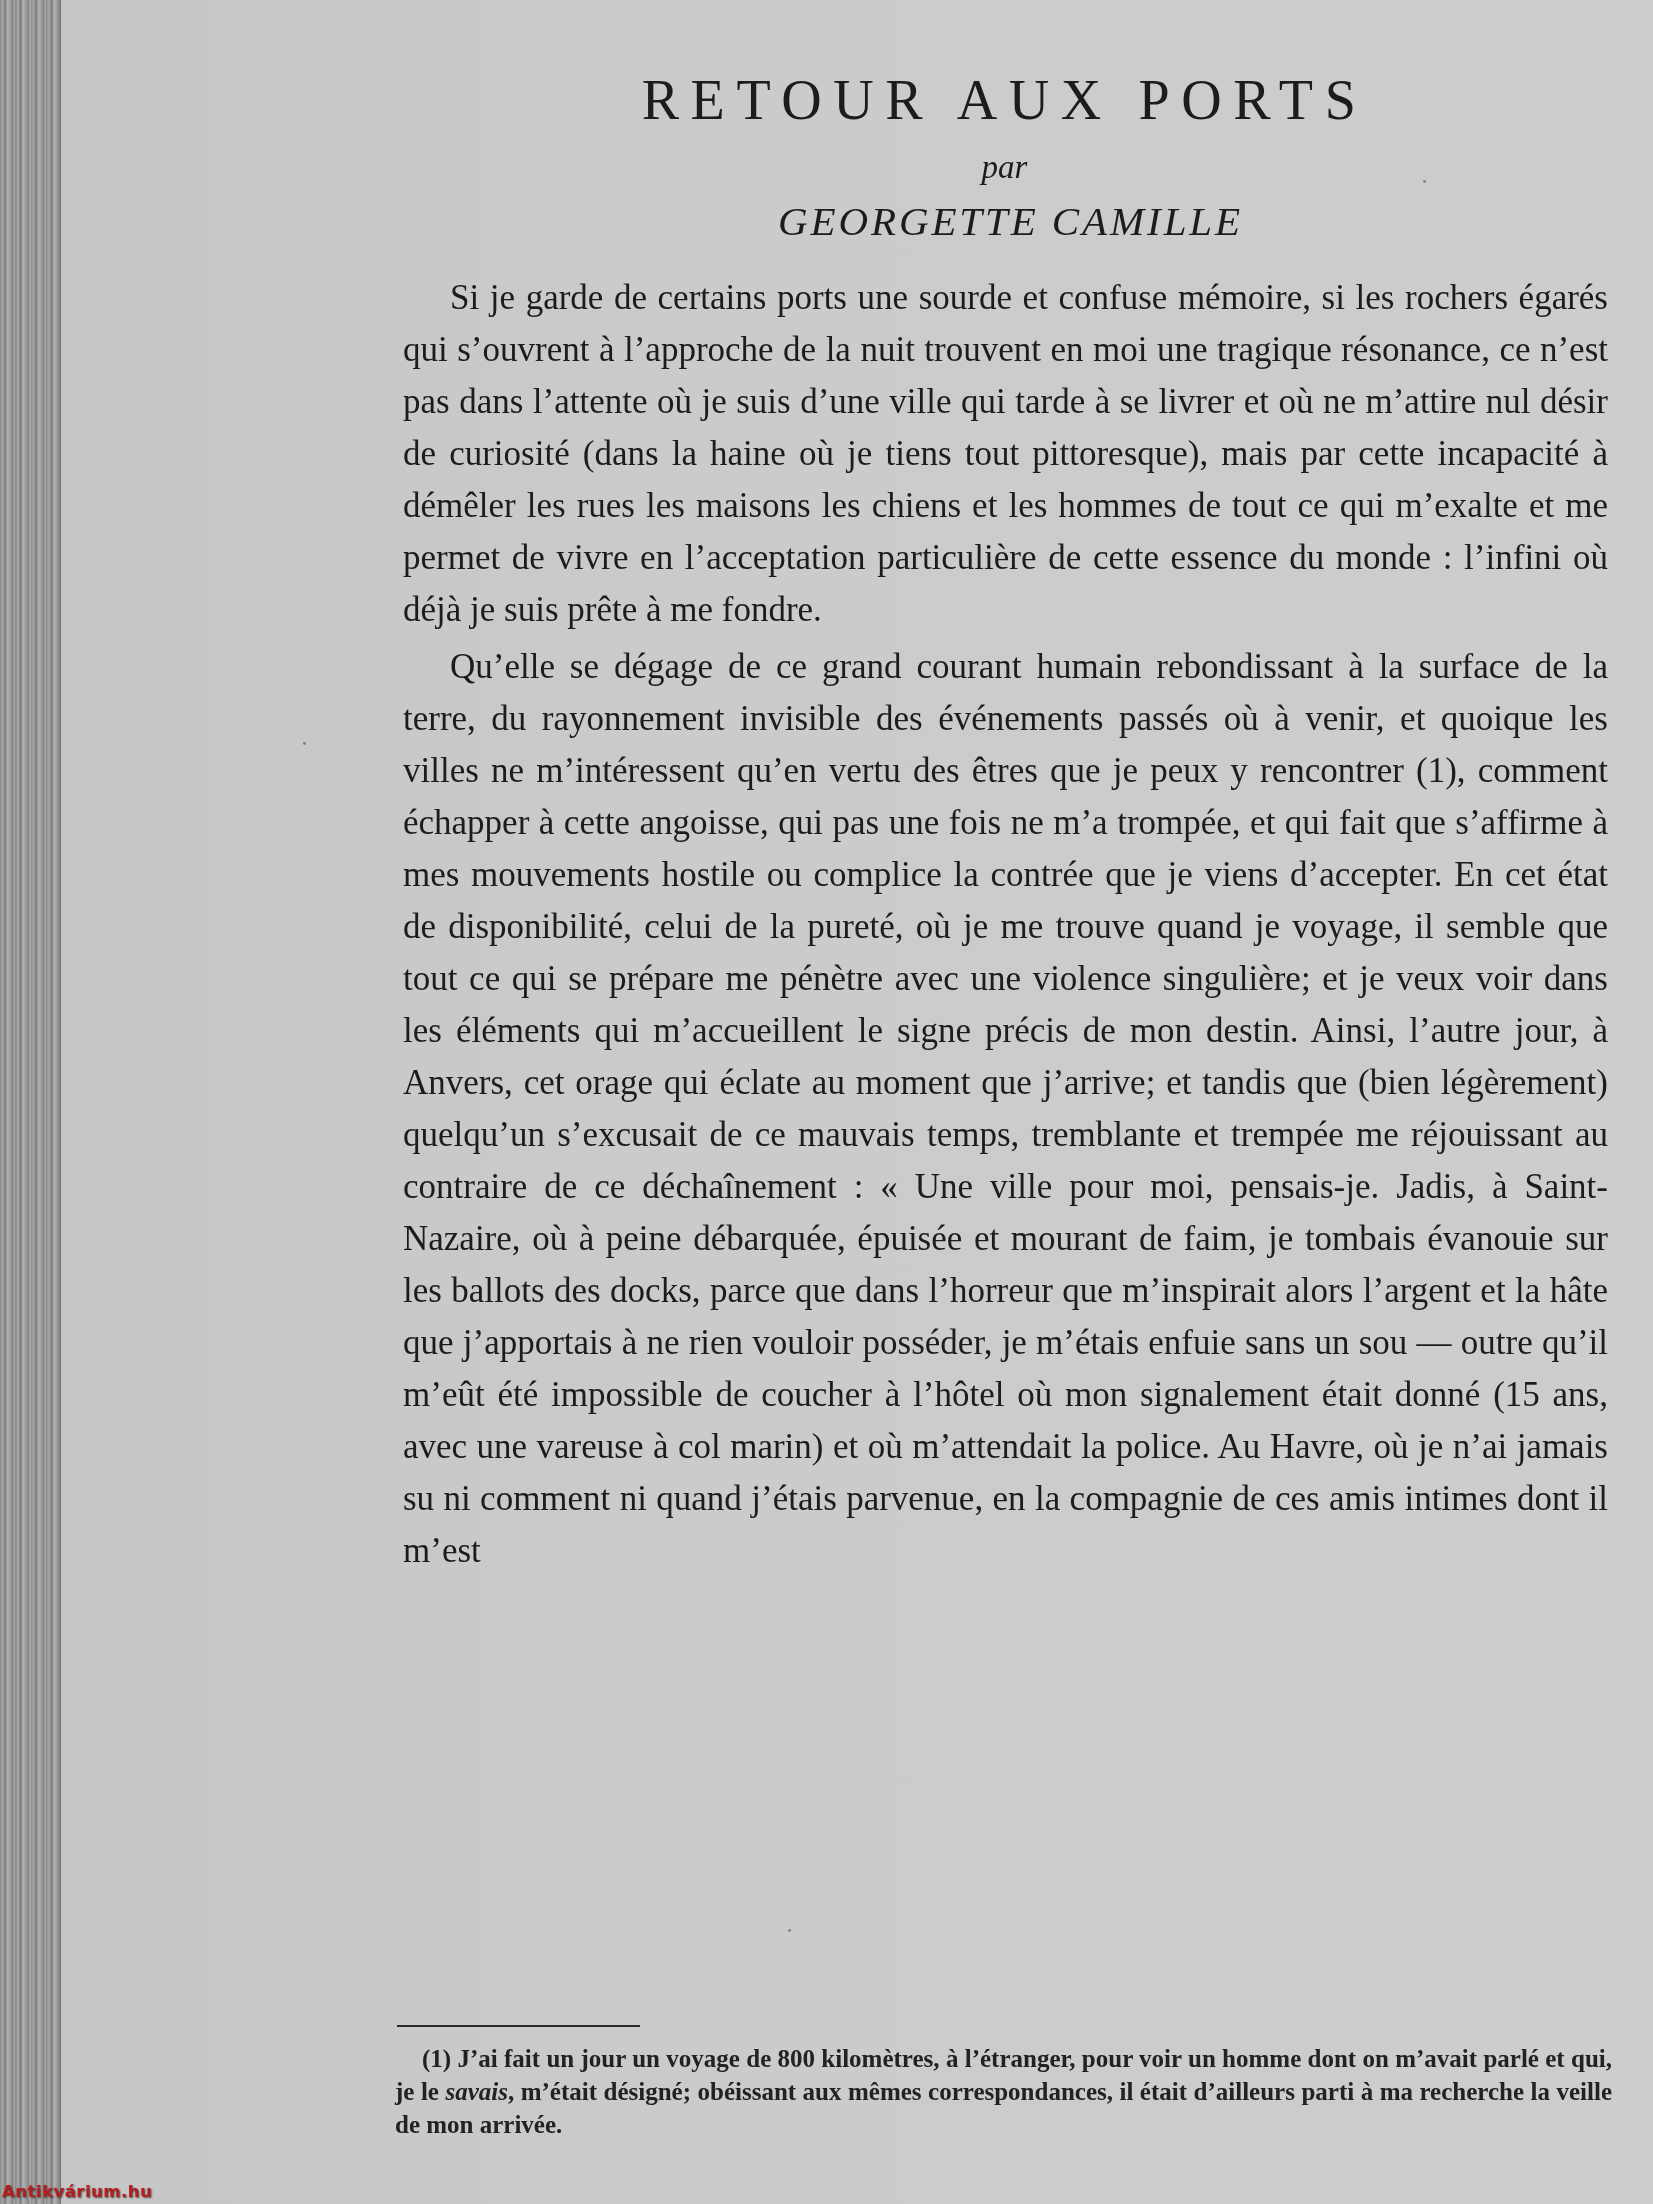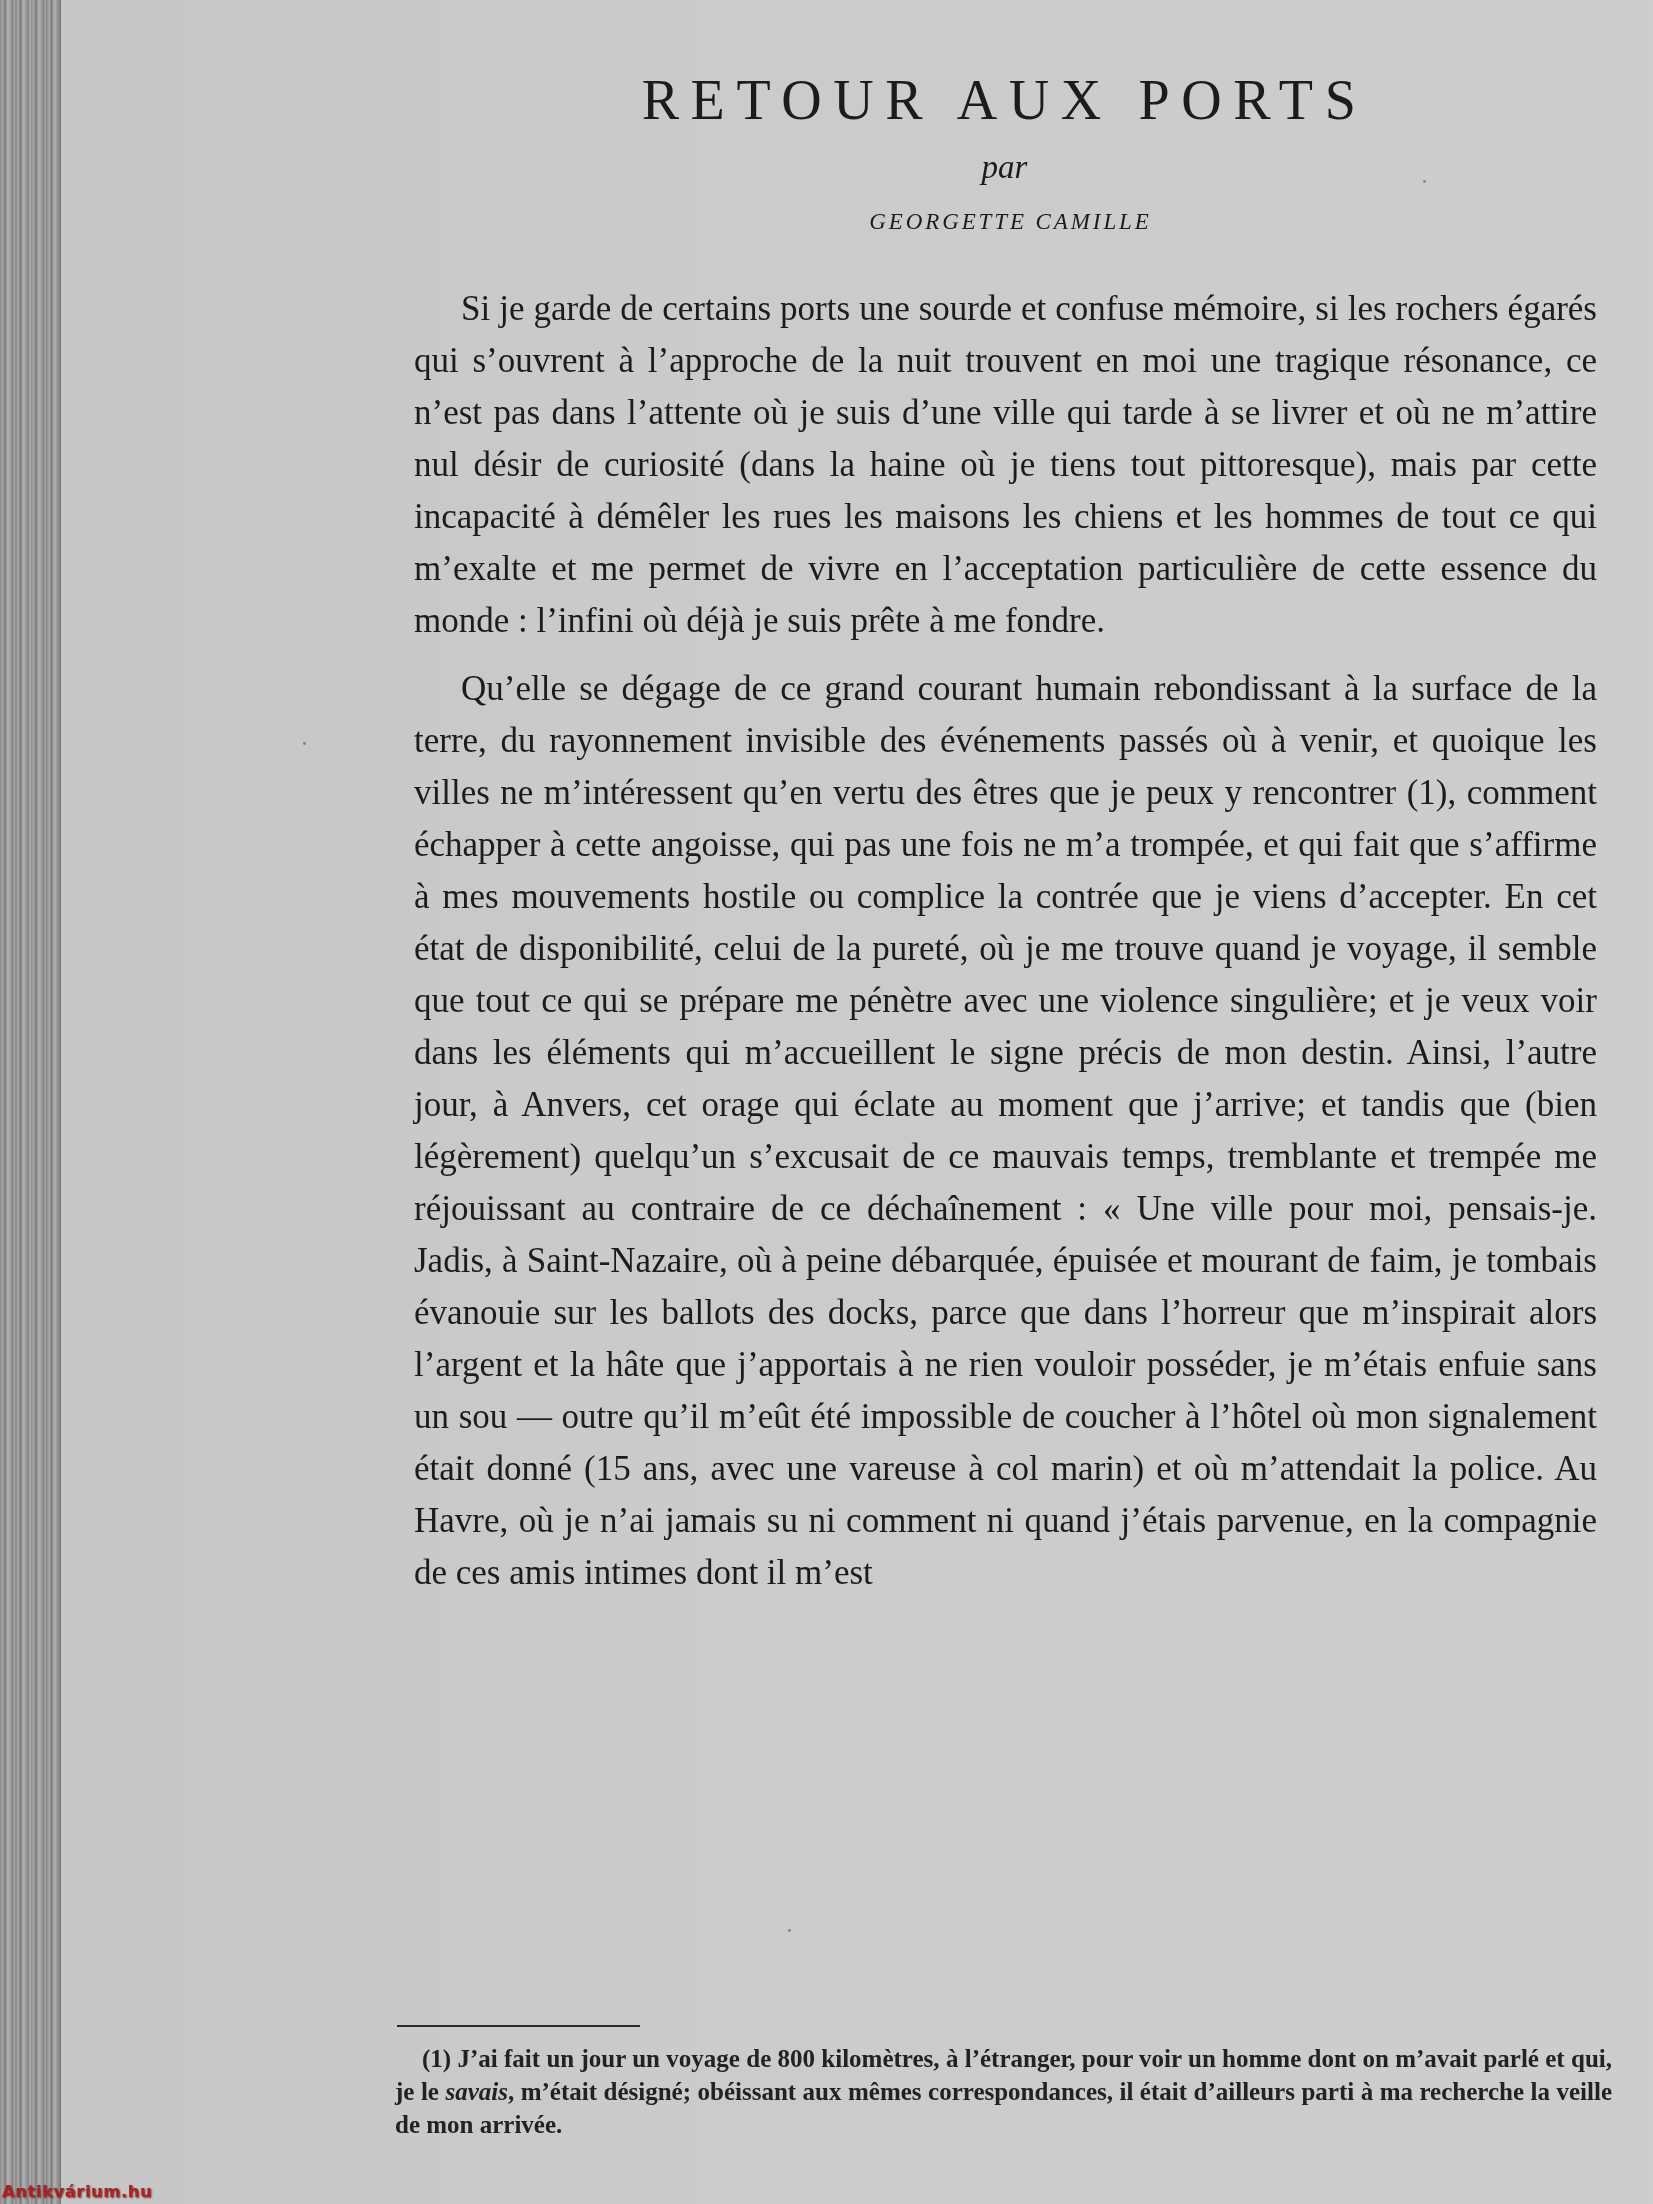--- a/index.html
+++ b/index.html
@@ -59,36 +59,36 @@
       top: 148px;
       font-style: italic;
       font-size: 33px;
       line-height: 39px;
     }
     .title-block .author {
       position: absolute;
       left: 12px; right: 0;
       top: 202px;
       font-style: italic;
-      font-size: 23px;
+      font-size: 41px;
       letter-spacing: 2.9px;
       line-height: 39px;
     }
     .body-text {
       position: absolute;
       left: 336px;
       top: 267px;
       width: 1215px;
       font-size: 35px;
       line-height: 52px;
       text-align: justify;
       color: #1c1c1c;
     }
     .body-text p {
-      margin: 16px;
+      margin: 5px;
       text-indent: 47px;
       hyphens: manual;
     }
     .footnote-rule {
       position: absolute;
       left: 335px;
       top: 2025px;
       width: 243px;
       height: 1.9px;
       background: #2a2a2a;

